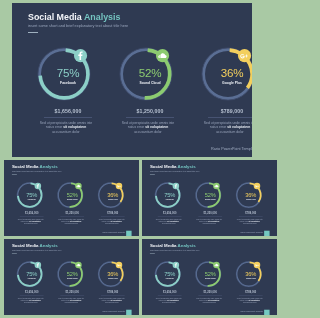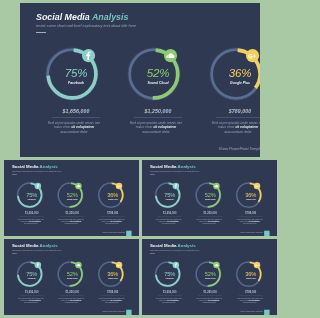--- a/index.html
+++ b/index.html
@@ -1,20 +1,20 @@
 <!DOCTYPE html>
 <html><head>
 <meta charset="utf-8">
 <style>
   html,body{margin:0;padding:0;}
   body{width:281px;height:318px;overflow:hidden;background:#a9c9a4;
        font-family:"Liberation Sans",sans-serif;}
   .page{position:relative;width:281px;height:318px;}
   .slide{position:absolute;background:#2f3a52;overflow:hidden;}
-  .hero{left:20px;top:3px;width:240px;height:154px;font-style:italic;}
+  .hero{left:12px;top:3px;width:240px;height:154px;}
   .t1{left:4px;top:160px;width:135px;height:76px;}
   .t2{left:142px;top:160px;width:135px;height:76px;}
   .t3{left:4px;top:239px;width:135px;height:76px;}
   .t4{left:142px;top:239px;width:135px;height:76px;}
 
   .canvas{position:absolute;left:0;top:0;width:273px;height:153px;transform-origin:0 0;}
 
   .title{position:absolute;left:16px;top:8.5px;font-size:8.9px;font-weight:bold;
          color:#f2f4f8;white-space:nowrap;}
   .title .acc{color:#74c3c0;}

